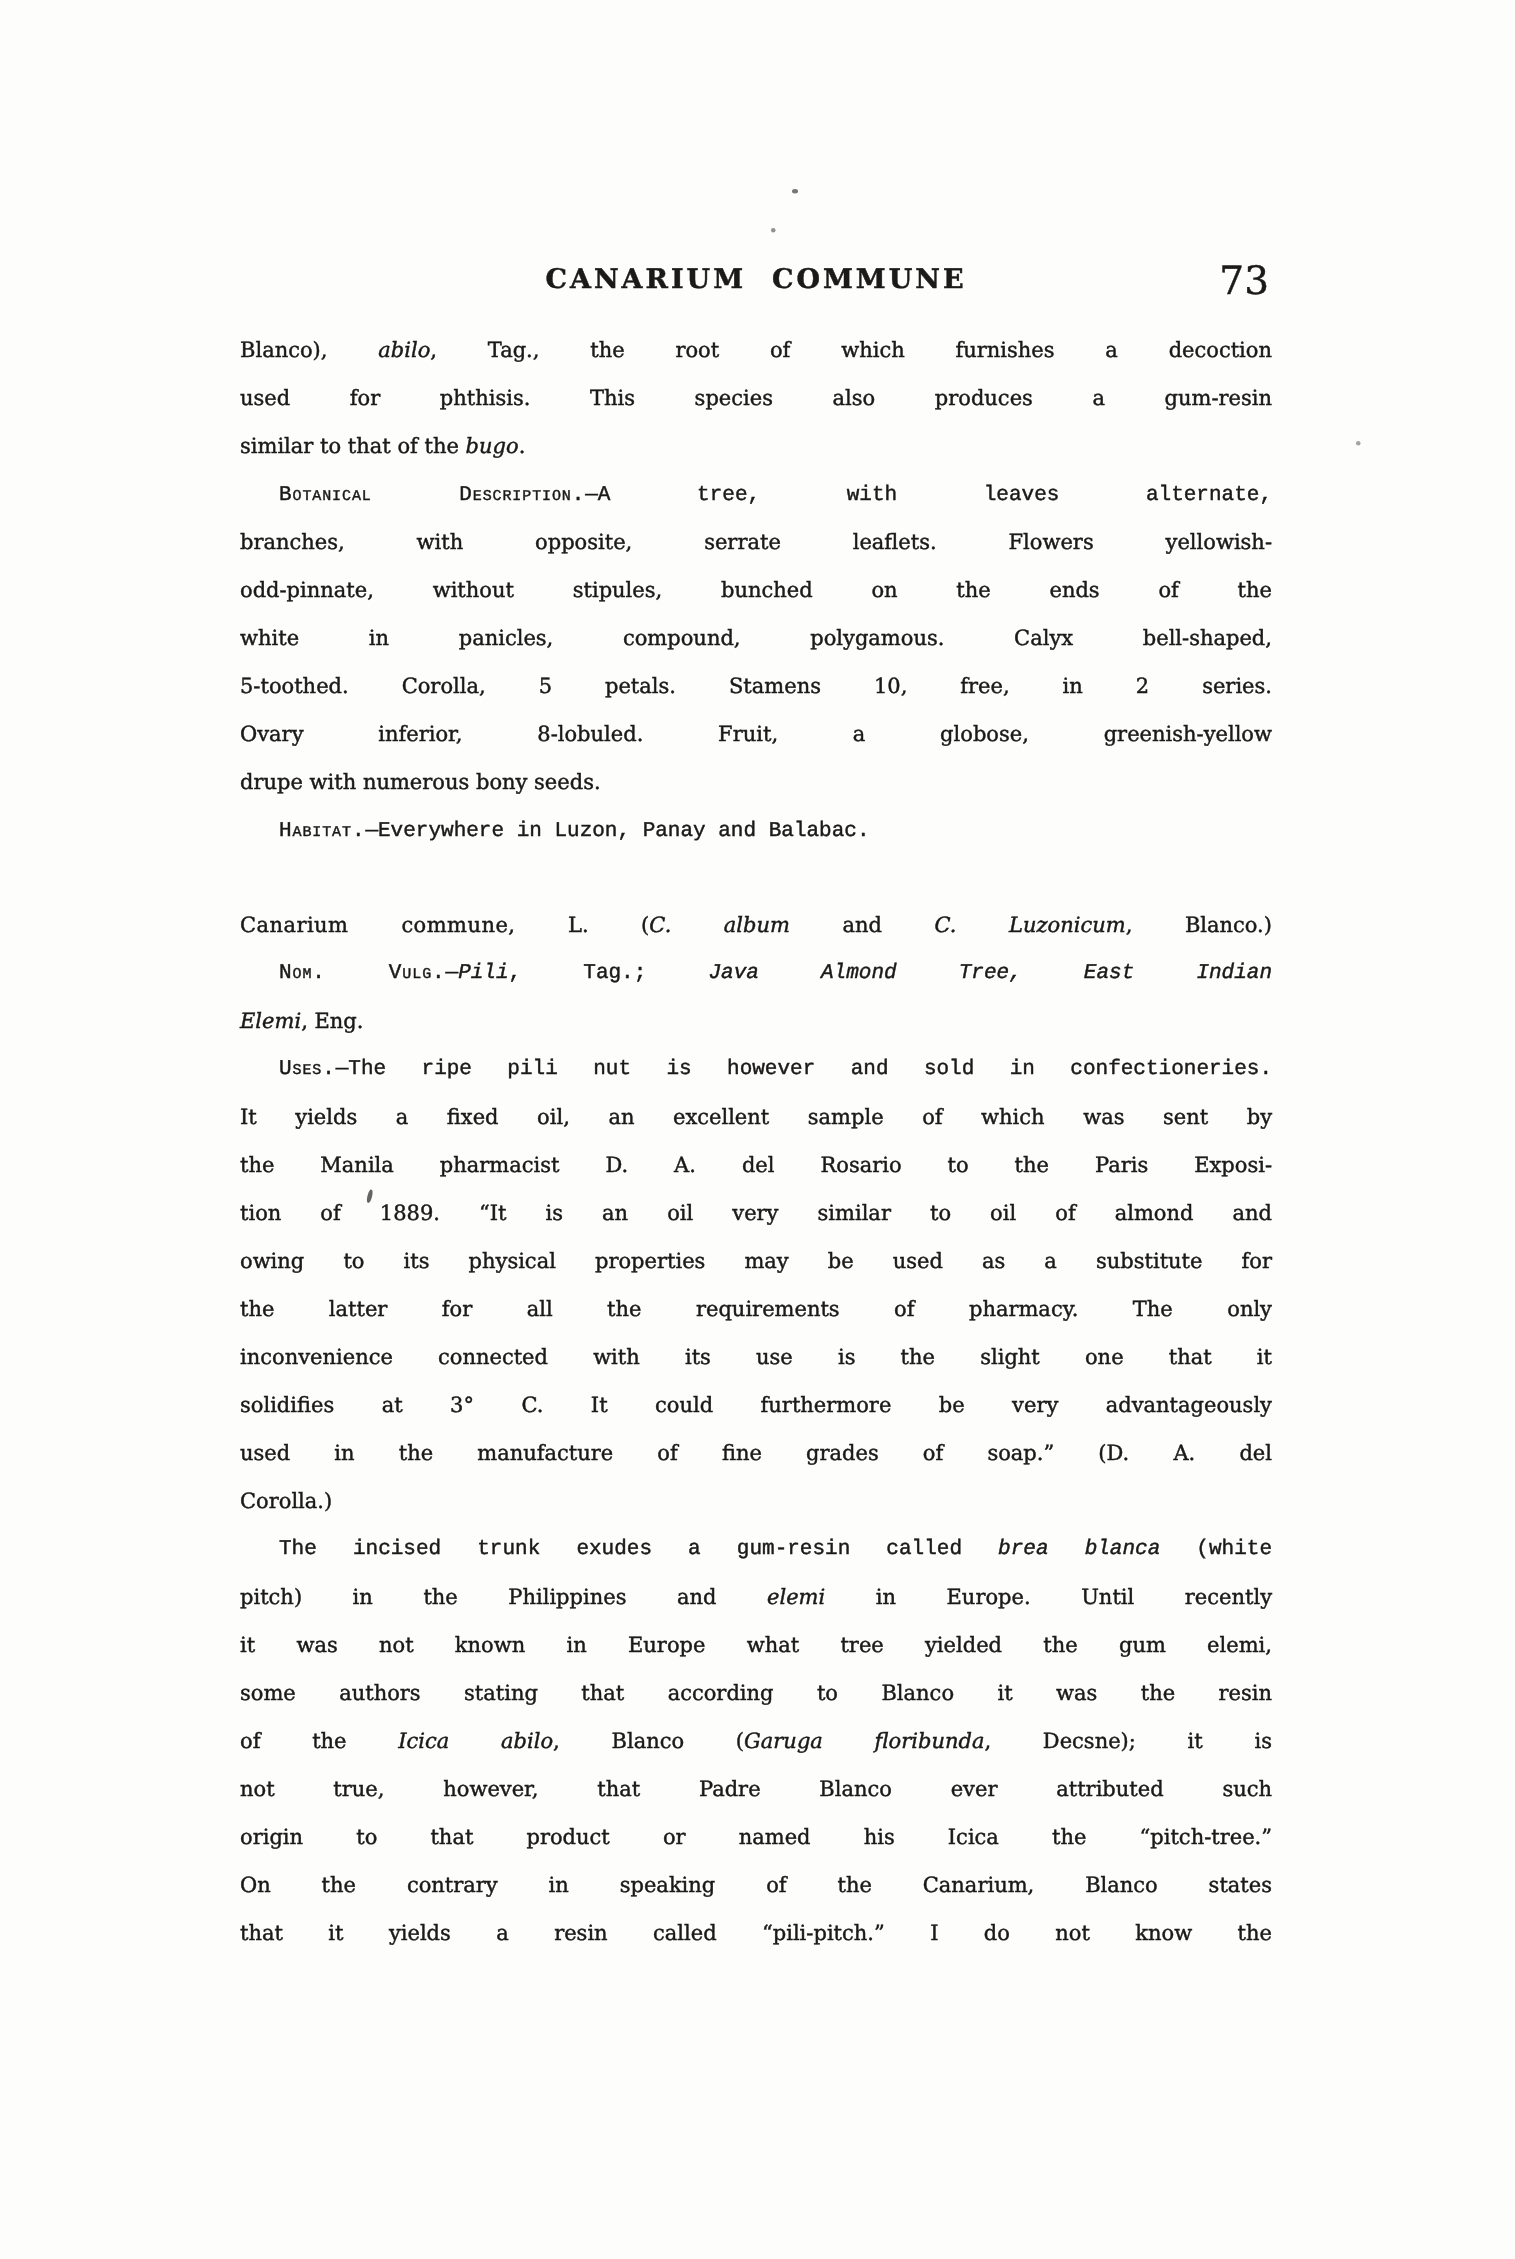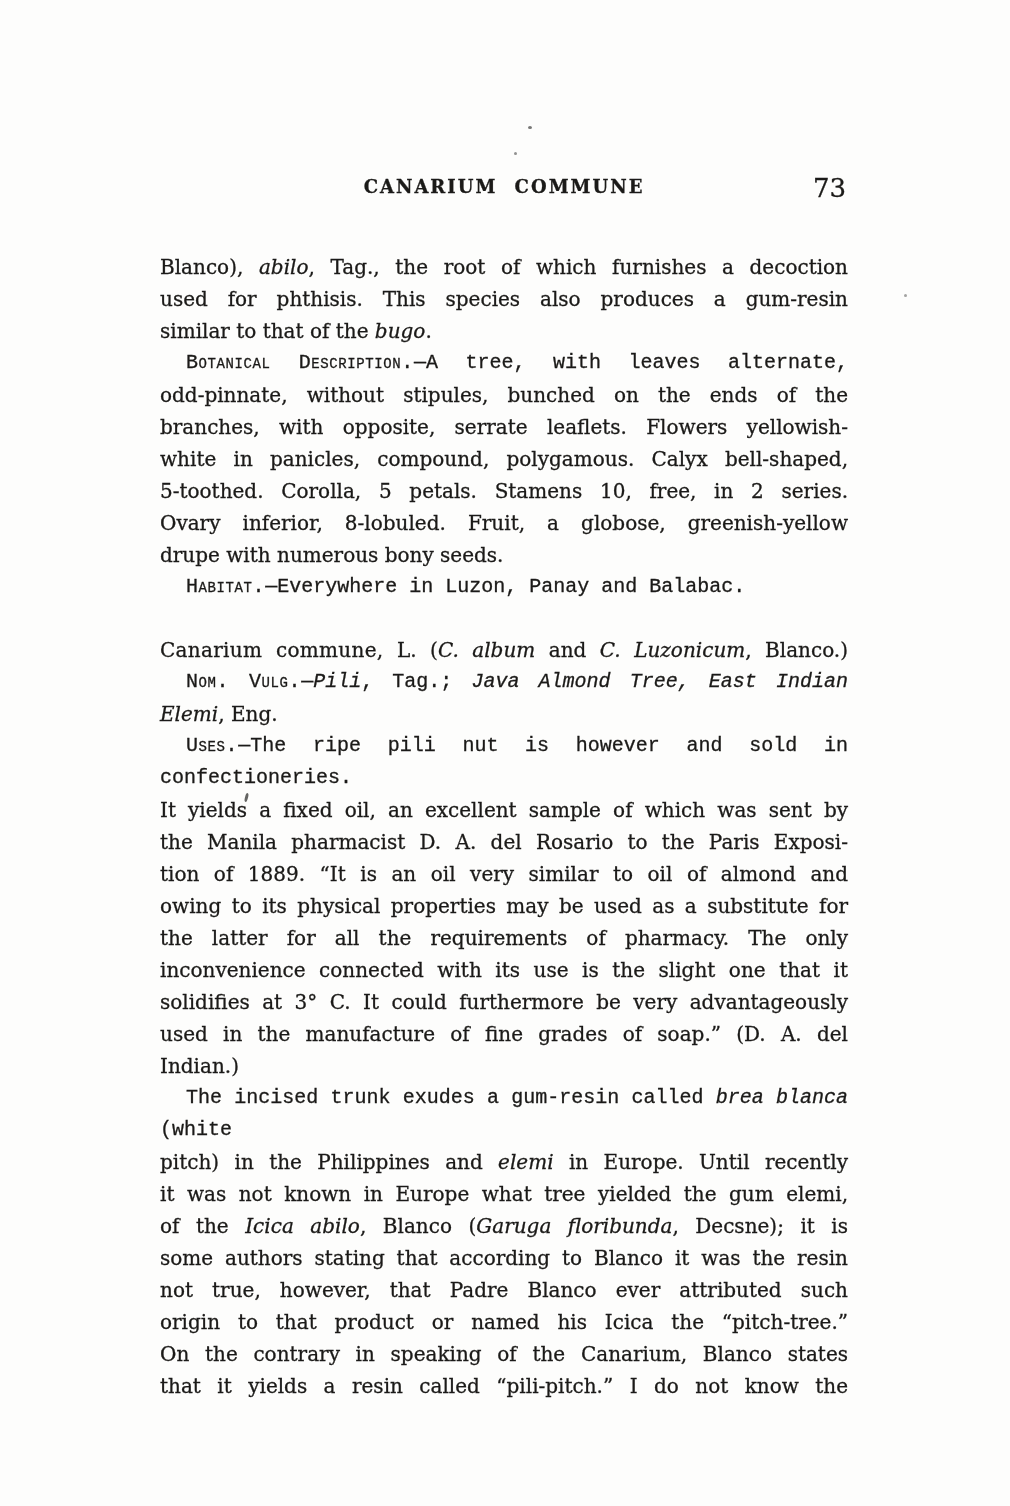--- a/index.html
+++ b/index.html
@@ -21,23 +21,22 @@
     text-align:center;
     font-size:18px; font-weight:bold;
     letter-spacing:2px; word-spacing:9px;
   }
   .page-number {
     position:absolute; right:2px; top:-3px;
     font-size:26px;
   }
   .body-text {
     position:absolute; top:218px; left:160px; width:688px;
-    font-size:20px; line-height:32px;
+    font-size:14px; line-height:32px;
     text-rendering:optimizeLegibility;
-    margin-top:33px;
   }
   .para { margin:0; }
   .line { min-height:32px; }
   .line.just { text-align:justify; text-align-last:justify; }
   .line.indent { text-indent:26px;font-family:Liberation Mono, monospace; }
   .seg-normal { }
   .seg-italic { font-style:italic; }
   .seg-bold { font-weight:normal; letter-spacing:0.3px; }
   .seg-smallcaps { font-variant:small-caps; letter-spacing:0.6px; }
   .speck { position:absolute; background:#4a4a48; border-radius:50%; }
@@ -62,22 +61,22 @@
   </div>
 
   <div class="body-text">
       <div class="para">
         <div class="line just"><span class="seg-normal">Blanco), </span><span class="seg-italic">abilo</span><span class="seg-normal">, Tag., the root of which furnishes a decoction</span></div>
         <div class="line just"><span class="seg-normal">used for phthisis. This species also produces a gum-resin</span></div>
         <div class="line"><span class="seg-normal">similar to that of the </span><span class="seg-italic">bugo</span><span class="seg-normal">.</span></div>
       </div>
       <div class="para">
         <div class="line just indent"><span class="seg-smallcaps">Botanical Description.</span><span class="seg-normal">—A tree, with leaves alternate,</span></div>
+        <div class="line just"><span class="seg-normal">branches, with opposite, serrate leaflets. Flowers yellowish-</span></div>
         <div class="line just"><span class="seg-normal">odd-pinnate, without stipules, bunched on the ends of the</span></div>
-        <div class="line just"><span class="seg-normal">branches, with opposite, serrate leaflets. Flowers yellowish-</span></div>
         <div class="line just"><span class="seg-normal">white in panicles, compound, polygamous. Calyx bell-shaped,</span></div>
         <div class="line just"><span class="seg-normal">5-toothed. Corolla, 5 petals. Stamens 10, free, in 2 series.</span></div>
         <div class="line just"><span class="seg-normal">Ovary inferior, 8-lobuled. Fruit, a globose, greenish-yellow</span></div>
         <div class="line"><span class="seg-normal">drupe with numerous bony seeds.</span></div>
       </div>
       <div class="para">
         <div class="line indent"><span class="seg-smallcaps">Habitat.</span><span class="seg-normal">—Everywhere in Luzon, Panay and Balabac.</span></div>
       </div>
       <div class="para" style="margin-top: 31px;">
         <div class="line just"><span class="seg-bold">Canarium commune,</span><span class="seg-normal"> L. (</span><span class="seg-italic">C. album</span><span class="seg-normal"> and </span><span class="seg-italic">C. Luzonicum</span><span class="seg-normal">, Blanco.)</span></div>
@@ -89,27 +88,27 @@
       <div class="para">
         <div class="line just indent"><span class="seg-smallcaps">Uses.</span><span class="seg-normal">—The ripe pili nut is however and sold in confectioneries.</span></div>
         <div class="line just"><span class="seg-normal">It yields a fixed oil, an excellent sample of which was sent by</span></div>
         <div class="line just"><span class="seg-normal">the Manila pharmacist D. A. del Rosario to the Paris Exposi-</span></div>
         <div class="line just"><span class="seg-normal">tion of 1889. “It is an oil very similar to oil of almond and</span></div>
         <div class="line just"><span class="seg-normal">owing to its physical properties may be used as a substitute for</span></div>
         <div class="line just"><span class="seg-normal">the latter for all the requirements of pharmacy. The only</span></div>
         <div class="line just"><span class="seg-normal">inconvenience connected with its use is the slight one that it</span></div>
         <div class="line just"><span class="seg-normal">solidifies at 3° C. It could furthermore be very advantageously</span></div>
         <div class="line just"><span class="seg-normal">used in the manufacture of fine grades of soap.” (D. A. del</span></div>
-        <div class="line"><span class="seg-normal">Indian.)</span></div>
+        <div class="line"><span class="seg-normal">Corolla.)</span></div>
       </div>
       <div class="para">
         <div class="line just indent"><span class="seg-normal">The incised trunk exudes a gum-resin called </span><span class="seg-italic">brea blanca</span><span class="seg-normal"> (white</span></div>
         <div class="line just"><span class="seg-normal">pitch) in the Philippines and </span><span class="seg-italic">elemi</span><span class="seg-normal"> in Europe. Until recently</span></div>
         <div class="line just"><span class="seg-normal">it was not known in Europe what tree yielded the gum elemi,</span></div>
+        <div class="line just"><span class="seg-normal">some authors stating that according to Blanco it was the resin</span></div>
         <div class="line just"><span class="seg-normal">of the </span><span class="seg-italic">Icica abilo</span><span class="seg-normal">, Blanco (</span><span class="seg-italic">Garuga floribunda</span><span class="seg-normal">, Decsne); it is</span></div>
-        <div class="line just"><span class="seg-normal">some authors stating that according to Blanco it was the resin</span></div>
         <div class="line just"><span class="seg-normal">not true, however, that Padre Blanco ever attributed such</span></div>
         <div class="line just"><span class="seg-normal">origin to that product or named his Icica the “pitch-tree.”</span></div>
         <div class="line just"><span class="seg-normal">On the contrary in speaking of the Canarium, Blanco states</span></div>
         <div class="line just"><span class="seg-normal">that it yields a resin called “pili-pitch.” I do not know the</span></div>
       </div>
     </div>
 </div>
 
 </body></html>

